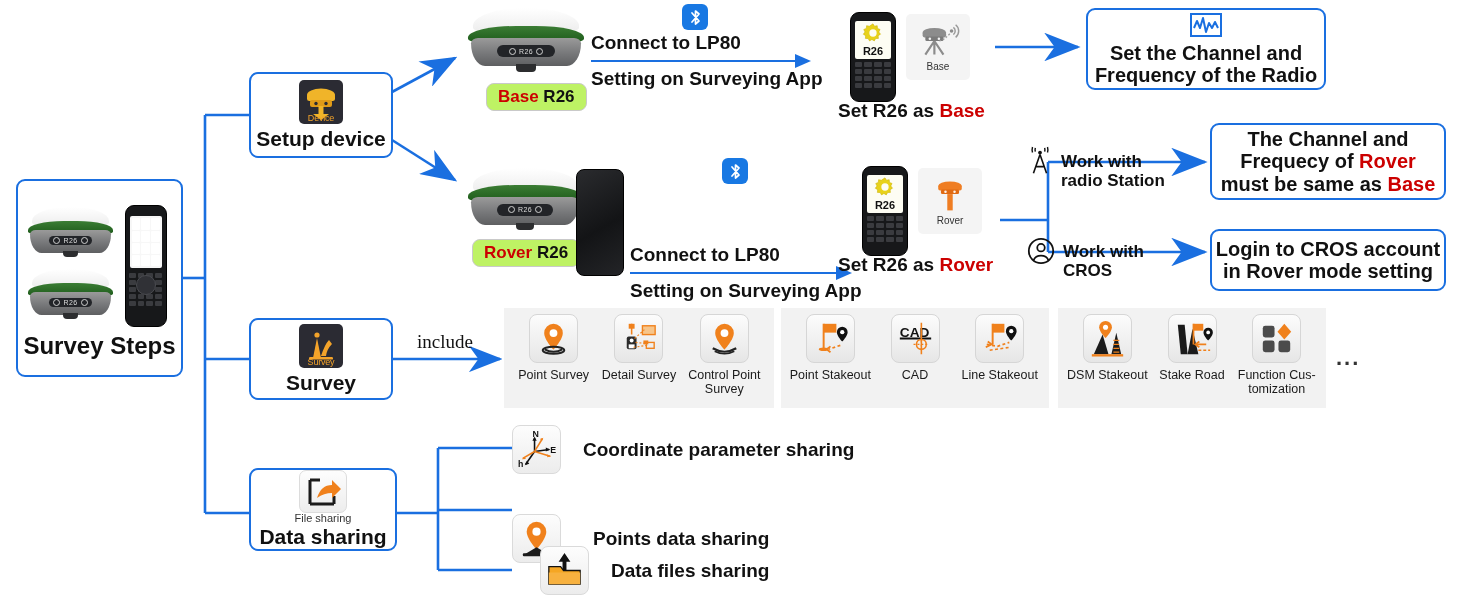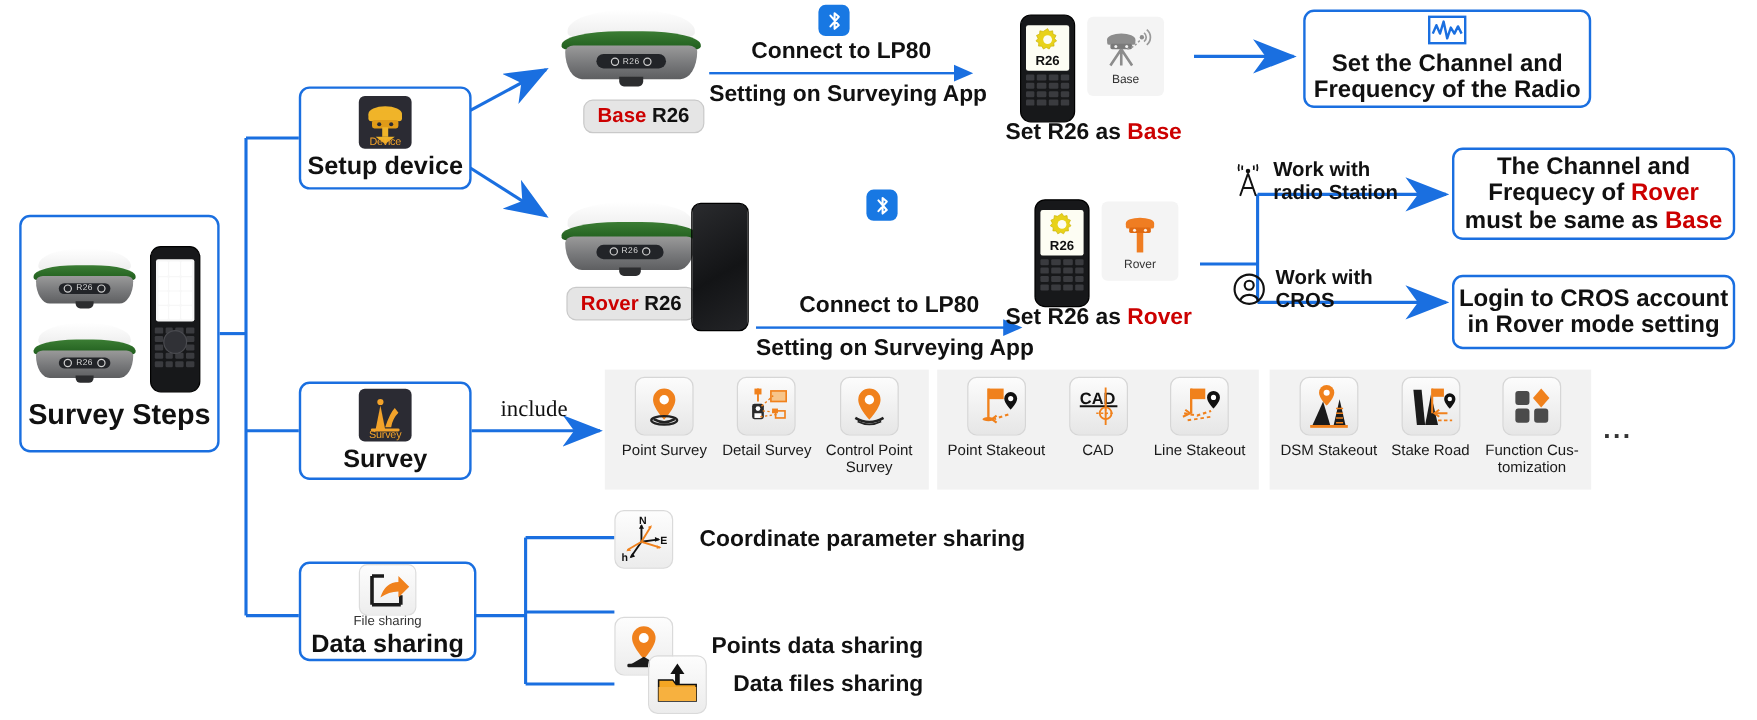--- a/index.html
+++ b/index.html
@@ -77,27 +77,27 @@
   .hh .navring{
     position:absolute;left:50%;top:58%;transform:translateX(-50%);
     width:18px;height:18px;border-radius:50%;background:#303136;border:1px solid #4a4b50;
   }
 
   
   .phone{background:linear-gradient(150deg,#2a2b2e,#131416 55%,#232427);border-radius:8px;border:1px solid #000;}
 
   
   .pill{
-    border:1.6px solid #c9c9c9;border-radius:8px;background:#e5e5e5;
+    border:1.6px solid #c9c9c9;border-radius:8px;background:#bef264;
     padding:3px 11px;font-size:17px;font-weight:600;white-space:nowrap;
     display:inline-block;
   }
 
   
-  .lblarrow{position:relative;text-align:center;}
+  .lblarrow{position:relative;text-align:left;}
   .lblarrow .t1,.lblarrow .t2{font-size:19px;font-weight:600;white-space:nowrap;line-height:1.15;}
   .lblarrow .bar{position:relative;height:14px;}
   .lblarrow .bar .ln{position:absolute;left:0;right:14px;top:6px;height:2.6px;background:#1a6fe0;}
   .lblarrow .bar .hd{
     position:absolute;right:0;top:0;width:0;height:0;
     border-top:7px solid transparent;border-bottom:7px solid transparent;
     border-left:16px solid #1a6fe0;
   }
 
   
@@ -119,21 +119,21 @@
     width:47px;height:47px;border-radius:8px;
     background:linear-gradient(#fdfdfd,#ececec);border:1px solid #dadada;
     position:relative;overflow:hidden;
   }
   .shtext{font-size:19px;font-weight:600;color:#111;white-space:nowrap;}
 
   
   #wires{position:absolute;inset:0;pointer-events:none;}
 
   .smalltext{font-size:19px;font-weight:700;white-space:nowrap;}
-  .workl{font-size:17px;font-weight:700;line-height:1.12;white-space:nowrap;}
+  .workl{font-size:17px;font-weight:700;line-height:1.12;white-space:nowrap;margin-top:20px;}
   .includelbl{font-size:19px;font-family:"Liberation Serif",serif;}
   .ellipsis{font-size:22px;font-weight:700;color:#333;letter-spacing:2px;}
 </style>
 </head>
 <body>
 
 <div id="root">
 
   <svg id="wires" width="1464" height="600" viewBox="0 0 1464 600">
     <defs>

